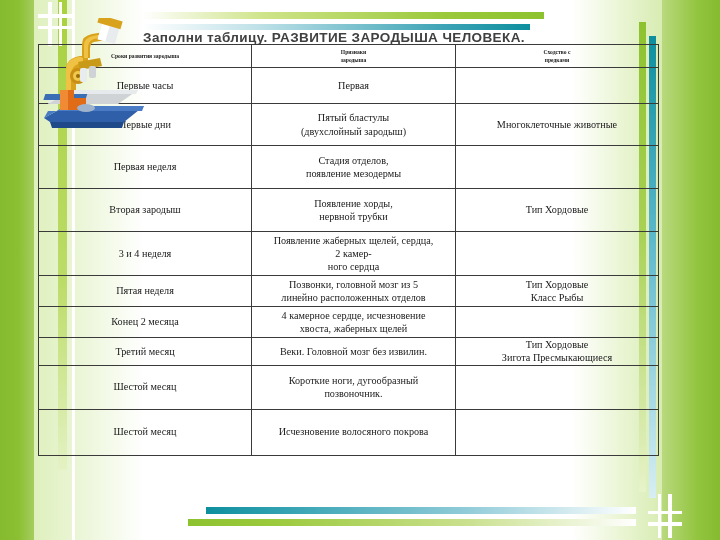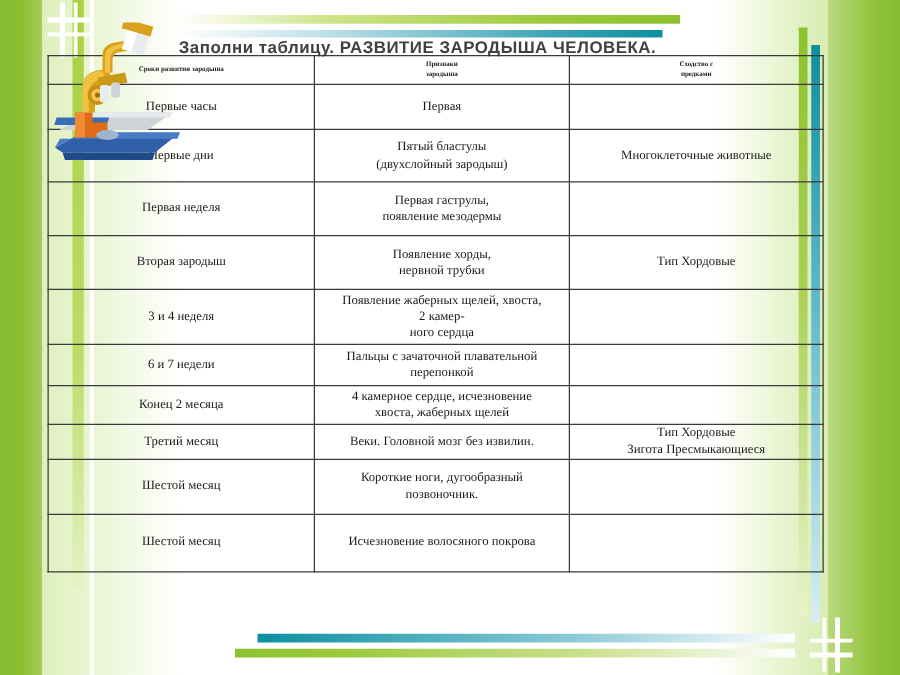--- a/index.html
+++ b/index.html
@@ -253,21 +253,21 @@
         <td>
             <span class="cell-line">Многоклеточные животные</span>
           </td>
       </tr>
 
       <tr style="height:43px">
         <td>
             <span class="cell-line">Первая неделя</span>
           </td>
         <td>
-          <span class="cell-line">Первая гаструлы,</span>
+          <span class="cell-line">Стадия отделов,</span>
           <span class="cell-line">появление мезодермы</span>
         </td>
         <td></td>
       </tr>
 
       <tr style="height:43px">
         <td>
             <span class="cell-line">Вторая зародыш</span>
           </td>
         <td>
@@ -277,38 +277,41 @@
         <td>
             <span class="cell-line">Тип Хордовые</span>
           </td>
       </tr>
 
       <tr style="height:44px">
         <td>
             <span class="cell-line">3 и 4 неделя</span>
           </td>
         <td class="va-top">
-          <span class="cell-line">Появление жаберных  щелей, хвоста,</span>
+          <span class="cell-line">Появление жаберных  щелей, сердца,</span>
           <span class="cell-line">2 камер-</span>
           <span class="cell-line">ного сердца</span>
         </td>
         <td></td>
       </tr>
 
-
-      <tr style="height:33px">
-        <td>
-            <span class="cell-line">6 и 7 недели</span>
-          </td>
-        <td class="ta-left">
-          <span class="cell-line">Пальцы с зачаточной плавательной</span>
-          <span class="cell-line">перепонкой</span>
-        </td>
-        <td></td>
-      </tr>
+      <tr style="height:31px">
+        <td class="va-bottom">
+            <span class="cell-line">Пятая неделя</span>
+          </td>
+        <td class="va-top">
+          <span class="cell-line">Позвонки, головной мозг из 5</span>
+          <span class="cell-line">линейно расположенных  отделов</span>
+        </td>
+        <td class="va-top">
+          <span class="cell-line">Тип Хордовые</span>
+          <span class="cell-line">Класс Рыбы</span>
+        </td>
+      </tr>
+
 
       <tr style="height:31px">
         <td class="va-bottom">
             <span class="cell-line">Конец 2 месяца</span>
           </td>
         <td class="va-top">
           <span class="cell-line">4 камерное сердце, исчезновение</span>
           <span class="cell-line">хвоста, жаберных  щелей</span>
         </td>
         <td></td>

